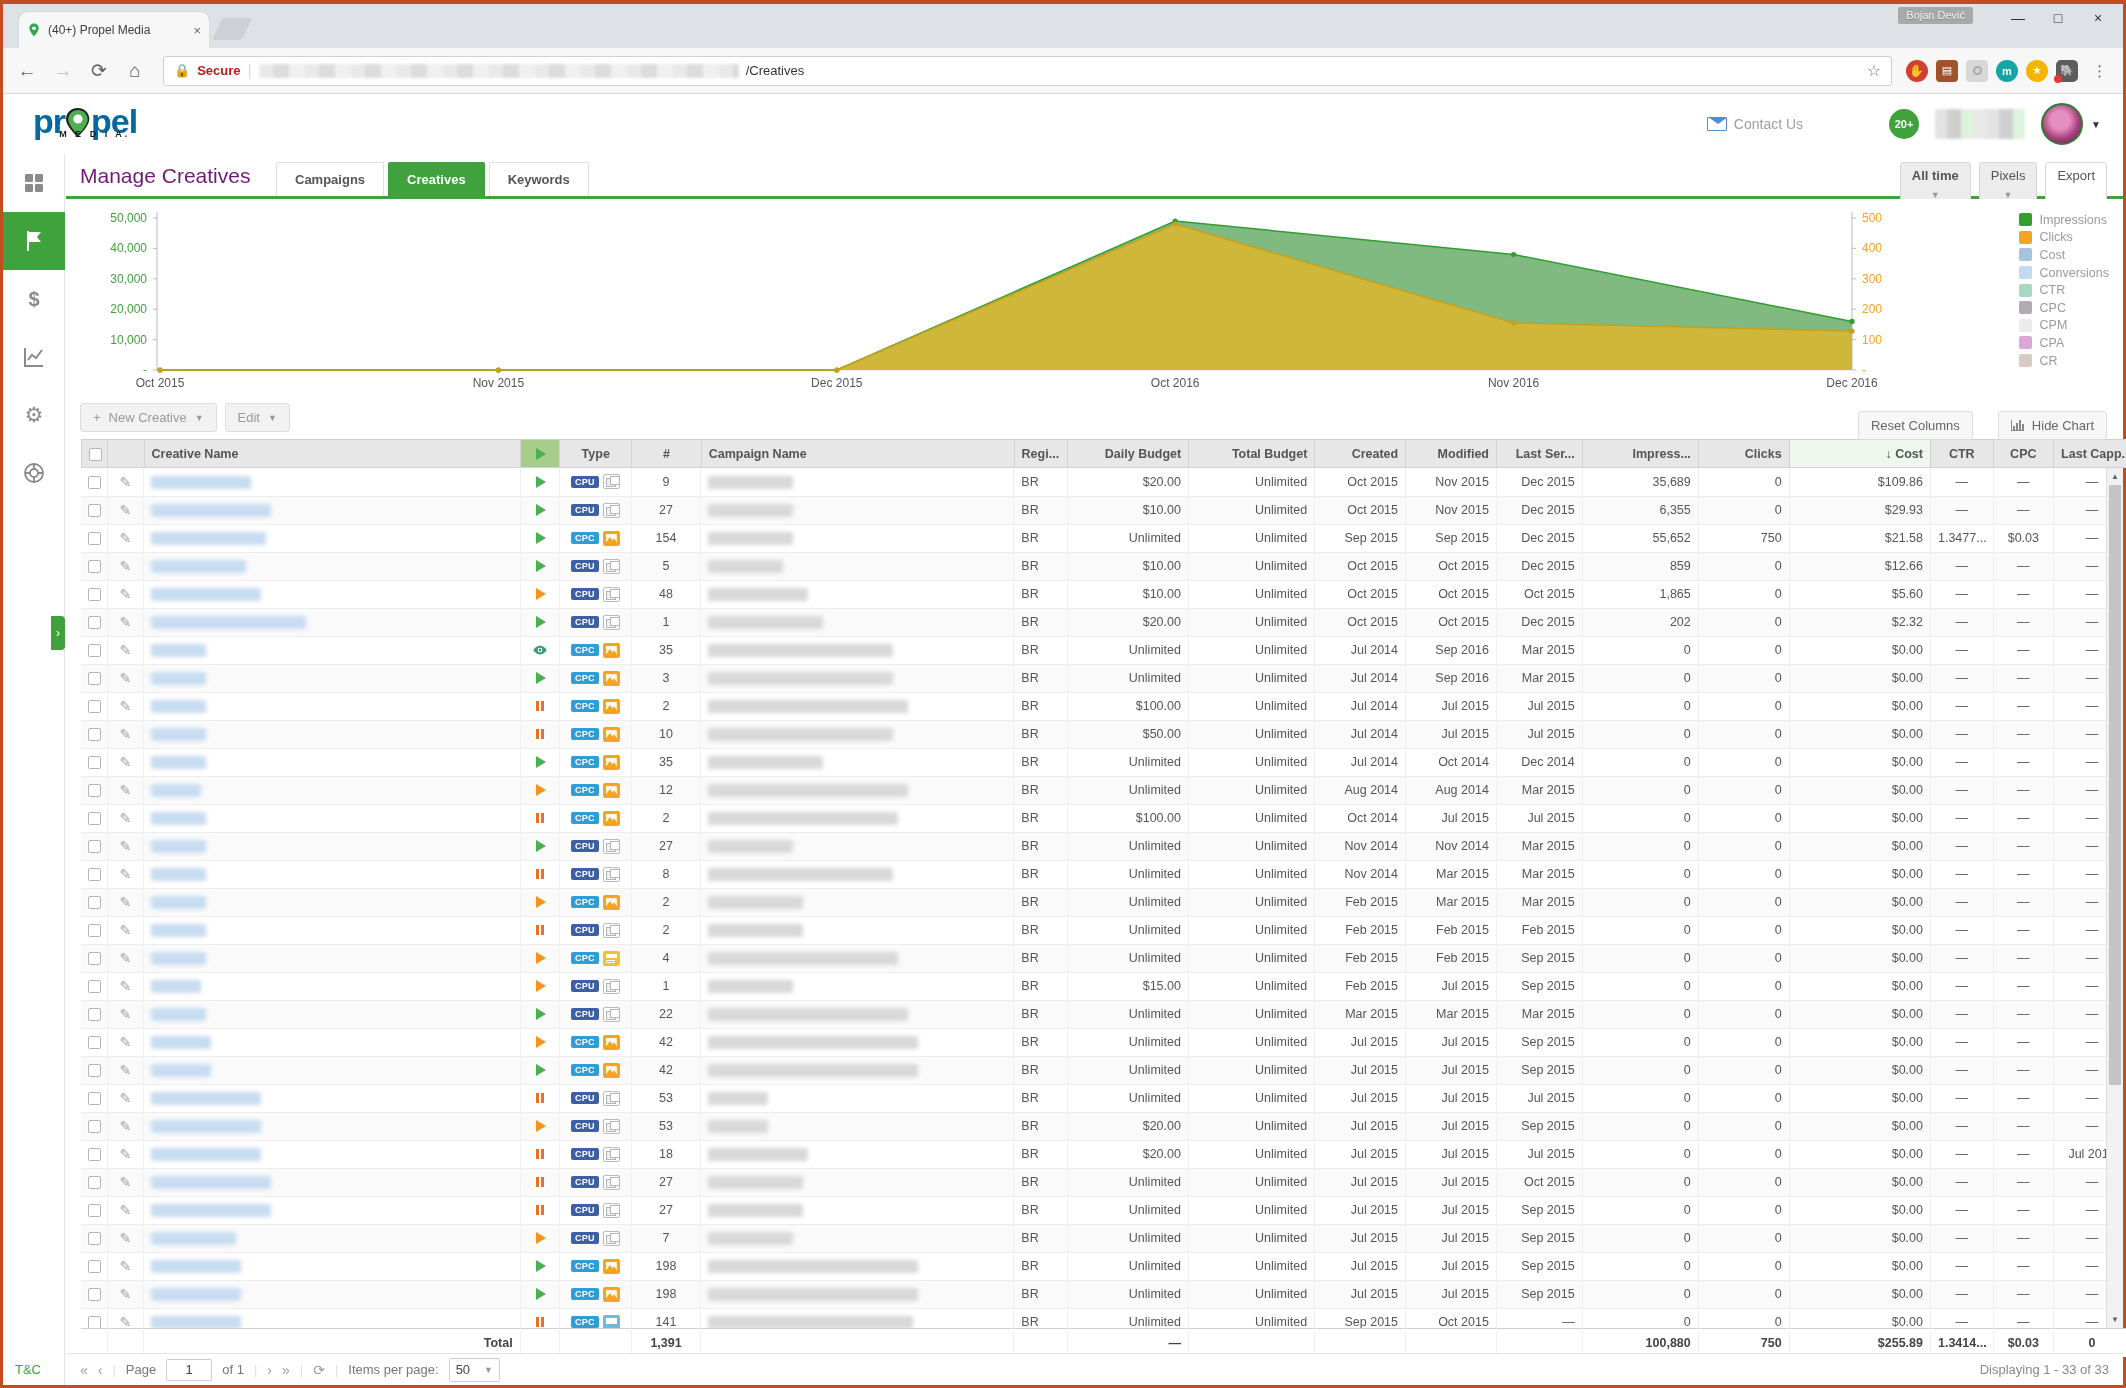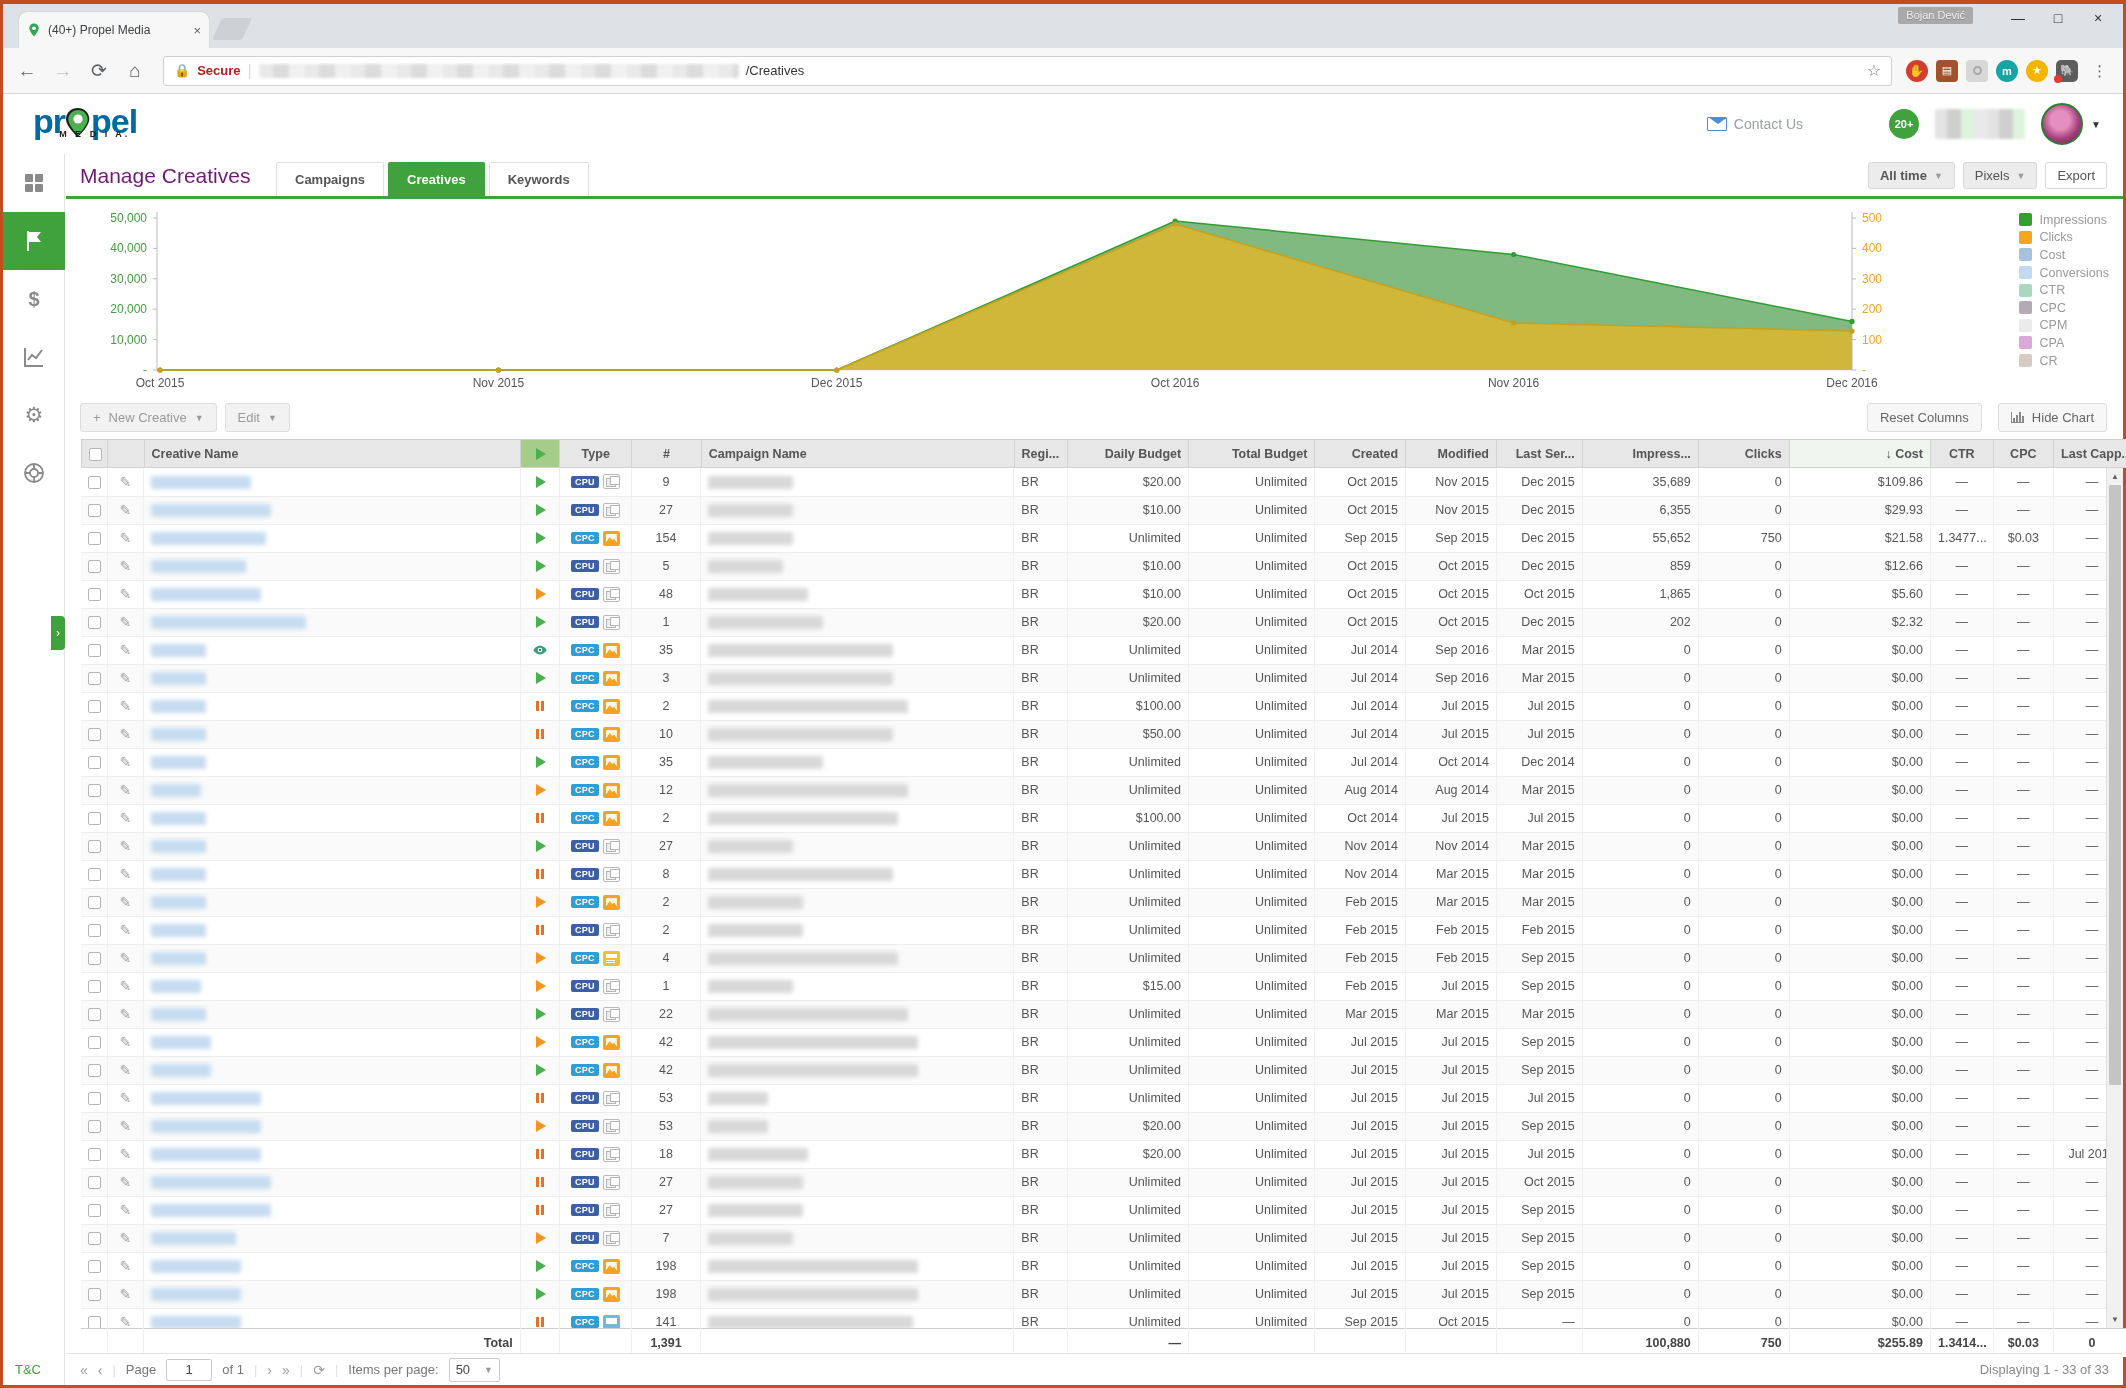--- a/index.html
+++ b/index.html
@@ -69,38 +69,38 @@
   .tnc { position:absolute; left:12px; bottom:8px; color:#3fa23c; font-size:13px; }
 
   
   .main { position:absolute; left:63px; top:150px; right:0; bottom:0; background:#fff; }
   .page-head { position:relative; height:45px; border-bottom:3px solid #3fa23c; }
   .page-title { position:absolute; left:14px; top:10px; font-size:21px; color:#701a75; }
   .head-tabs { position:absolute; left:210px; bottom:0; display:flex; }
   .head-tab { padding:9px 18px; font-size:13px; font-weight:bold; color:#555; background:#fff; border:1px solid #e0e0e0; border-bottom:none; margin-right:4px; border-radius:2px 2px 0 0;}
   .head-tab.active { background:#3fa23c; color:#fff; border-color:#3fa23c; }
   .head-ctls { position:absolute; right:16px; top:8px; display:flex; gap:8px; }
-  .gbtn { background:#ececec; border:1px solid #d8d8d8; color:#555; font-size:13px; padding:5px 11px; border-radius:3px; display:flex; gap:7px; align-items:center;}
+  .gbtn { background:#ececec; border:1px solid #d8d8d8; color:#555; font-size:13px; padding:5px 11px; border-radius:3px; display:flex; gap:7px; align-items:center;flex-direction:column;}
   .gbtn b { font-weight:bold; }
   .gbtn .dd { color:#9a9a9a; font-size:9px; }
   .gbtn.white { background:#fff; }
 
   
   .chart-block { position:relative; height:202px; background:#fff; }
   .legend { position:absolute; right:14px; top:12px; }
   .legend-item { display:flex; align-items:center; gap:8px; height:17.6px; }
   .legend-chip { width:13px; height:13px; border-radius:2px; }
   .legend-label { color:#9a9a9a; font-size:12.5px; }
 
   
   .tbl-toolbar { position:relative; height:38px; }
   .tbtn { background:#f2f2f2; border:1px solid #ddd; color:#9a9a9a; font-size:13px; padding:6px 12px; border-radius:3px; display:inline-flex; gap:8px; align-items:center; }
   .tbtn.dark { color:#666; background:#f7f7f7; }
   .tb-left { position:absolute; left:14px; top:2px; display:flex; gap:8px; }
-  .tb-right { position:absolute; right:16px; top:2px; display:flex; gap:16px; }
+  .tb-right { position:absolute; right:16px; top:10px; display:flex; gap:25px; }
   .mini-bars { display:inline-flex; align-items:flex-end; gap:1px; height:11px; border-left:1px solid #888; border-bottom:1px solid #888; padding-left:1px;}
   .mini-bars i { width:2px; background:#888; display:block;}
 
   
   table.grid { border-collapse:collapse; table-layout:fixed; width:2050px; margin-left:15px; }
   .grid th { background:#e7e7e7; border:1px solid #d2d2d2; border-top:1px solid #cfcfcf; height:28px; font-size:12.5px; color:#555; padding:0 7px; white-space:nowrap; overflow:hidden; }
   .grid th.sorted { background:#eef6ee; }
   .grid th.statcol { background:#a5cd89; }
   .grid td { border-bottom:1px solid #ededed; border-right:1px solid #f0f0f0; height:28px; font-size:12.5px; color:#555; padding:0 7px; white-space:nowrap; overflow:hidden; }
   .grid tr:nth-child(even) td { background:#fafafa; }

